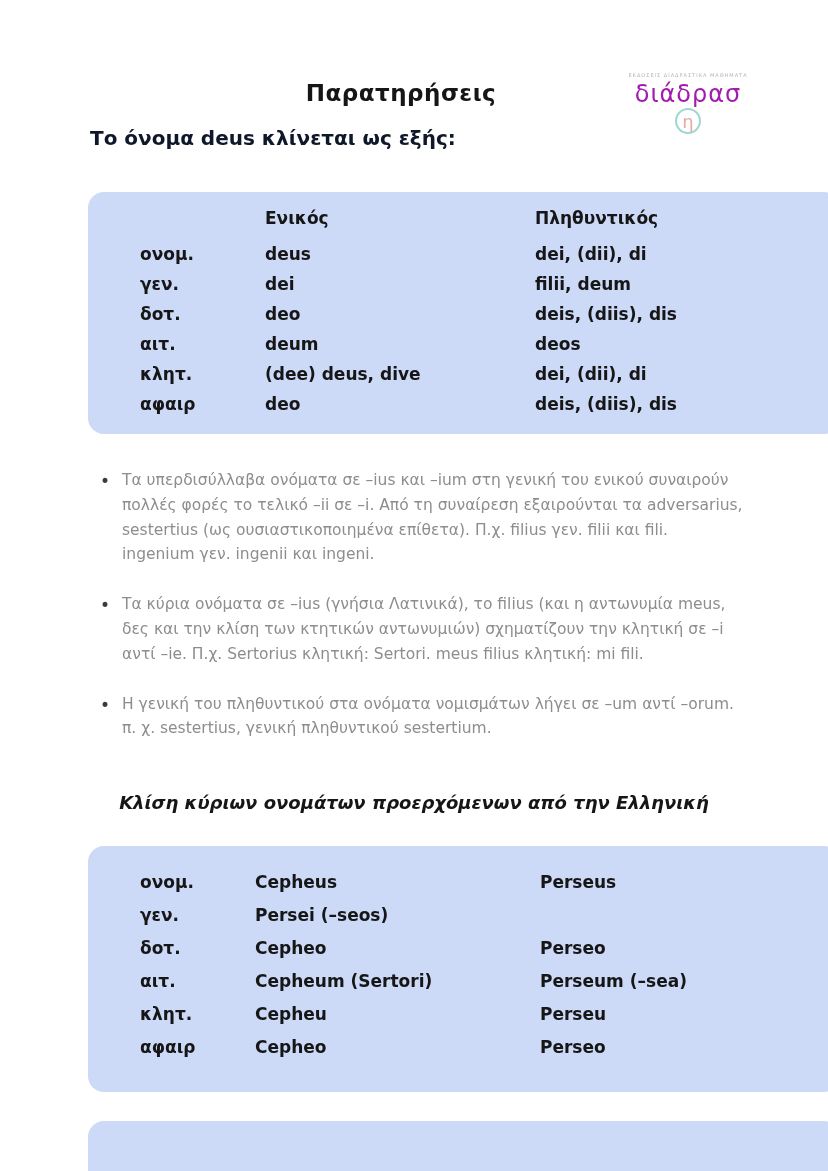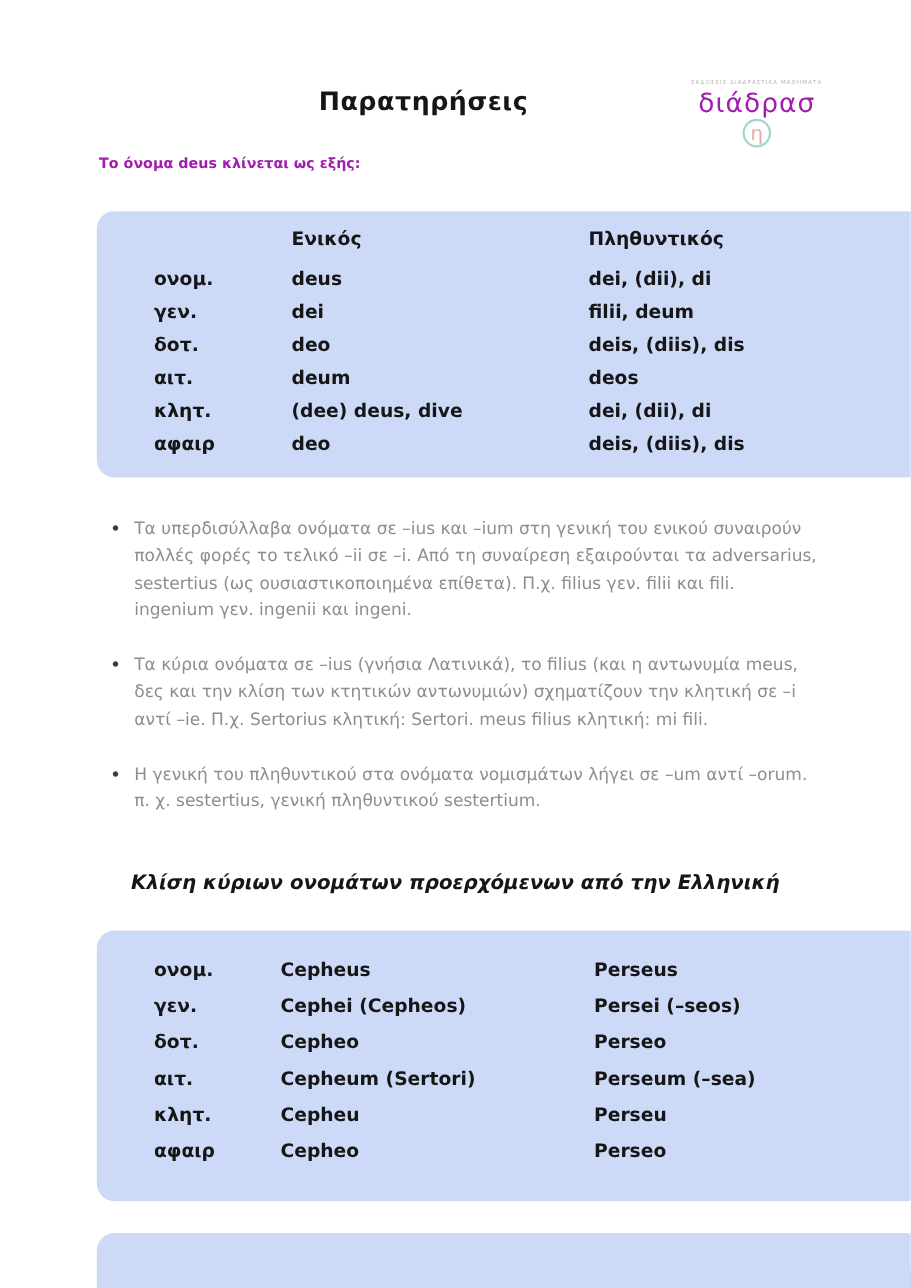--- a/index.html
+++ b/index.html
@@ -5,43 +5,43 @@
   * { margin:0; padding:0; box-sizing:border-box; }
   html,body { background:#e9e9e9; }
   body { font-family:"DejaVu Sans", sans-serif; }
   .page {
     position:relative; width:828px; height:1171px; margin:0 auto;
     background:#ffffff; overflow:hidden;
   }
 
   
   .doc-title {
-    position:absolute; top:80px; left:0; width:770px; text-align:center;
+    position:absolute; top:80px; left:16px; width:770px; text-align:center;
     font-size:23px; font-weight:700; color:#161616; letter-spacing:.5px;
   }
 
   
   .logo {
     position:absolute; top:72px; right:80px; width:120px; text-align:center;
   }
   .logo-tagline {
     font-size:5px; color:#b5b5b5; letter-spacing:1px; white-space:nowrap;
     overflow:hidden; display:block; margin-bottom:2px;
   }
   .logo-word { font-size:24px; font-weight:400; color:#a21caf; letter-spacing:1px; }
   .logo-last {
     display:inline-block; width:26px; height:26px; line-height:24px;
     border:2px solid #9fd6d2; border-radius:50%; color:#e8a9a4; font-size:18px;
     vertical-align:middle;
   }
 
   
   .intro-heading {
-    position:absolute; top:142px; left:90px;
-    font-size:13px; font-weight:700; color:#a21caf;
+    position:absolute; top:126px; left:90px;
+    font-size:20px; font-weight:700; color:#0f172a;
   }
 
   
   .panel {
     position:absolute; left:88px; width:752px;
     background:#ccd9f7; border-radius:16px;padding-left:25px;
   }
   .panel-1 { top:192px; height:242px; }
   .panel-2 { top:846px; height:246px; }
   .panel-3 { top:1121px; height:120px; }
@@ -141,21 +141,20 @@
 
   <div class="panel panel-2">
     <div class="decl-table">
       <div class="decl-row">
         <span>ονομ.</span>
         <span>Cepheus</span>
         <span>Perseus</span>
       </div>
       <div class="decl-row">
         <span>γεν.</span>
-        <span>Cephei (Cepheos)</span>
         <span>Persei (–seos)</span>
       </div>
       <div class="decl-row">
         <span>δοτ.</span>
         <span>Cepheo</span>
         <span>Perseo</span>
       </div>
       <div class="decl-row">
         <span>αιτ.</span>
         <span>Cepheum (Sertori)</span>

